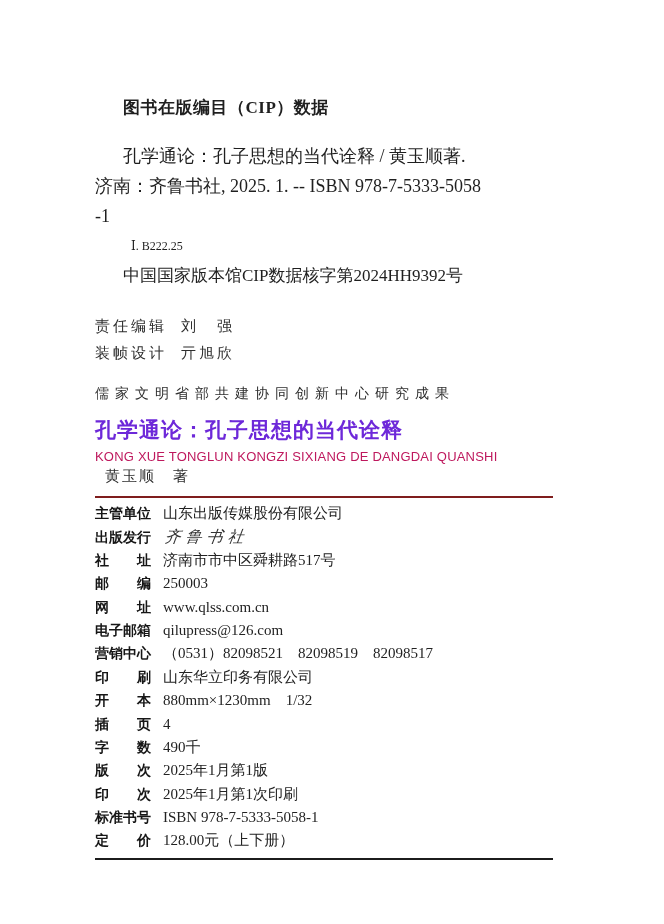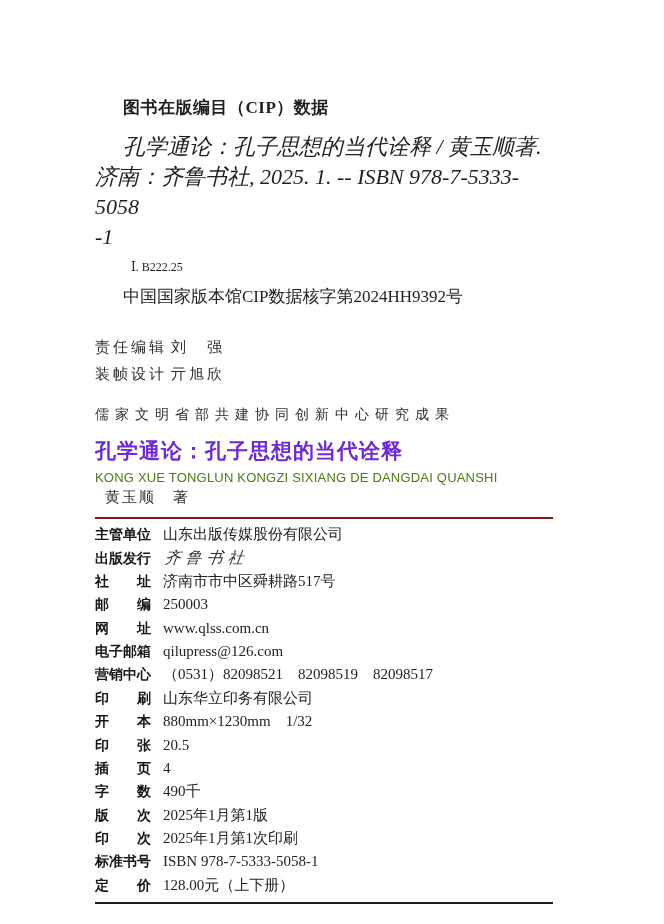--- a/index.html
+++ b/index.html
@@ -21,38 +21,37 @@
 
   
   .cip-heading {
     margin-left: 28px;
     font-size: 17px;
     font-weight: bold;
     line-height: 24px;
     letter-spacing: 0.5px;
   }
   .cip-body {
-    font-size: 22px;
+    font-size: 18px;
     line-height: 30px;
-    margin-top: 12px;
-    font-style: italic;
+    margin-top: 21px;
   }
   .cip-line.indent { text-indent: 28px; }
   .cip-class { text-indent: 36px; font-size: 12px; line-height: 30px; }
   .cip-record { text-indent: 28px; font-size: 17px; line-height: 30px; }
 
   
   .staff-block {
     margin-top: 22px;
     font-size: 15px;
     line-height: 27px;
     color: #2e2e2e;
   }
   .staff-role { letter-spacing: 3px; }
-  .staff-name { margin-left: 4px; letter-spacing: 3px; }
+  .staff-name { margin-left: 14px; letter-spacing: 3px; }
 
   
   .series-note {
     margin-top: 17px;
     font-size: 14px;
     letter-spacing: 6px;
     line-height: 20px;
     color: #2e2e2e;
   }
 
@@ -65,21 +64,21 @@
     letter-spacing: 1px;
     line-height: 28px;
     color: #6d28d9;
   }
   .book-pinyin {
     margin-top: 4px;
     font-family: "Liberation Sans", "DejaVu Sans", sans-serif;
     font-size: 13px;
     letter-spacing: 0.2px;
     line-height: 17px;
-    color: #4d7c0f;
+    color: #be185d;
   }
   .book-author {
     margin-left: 10px;
     font-size: 15px;
     letter-spacing: 2px;
     line-height: 22px;
     color: #2e2e2e;
   }
 
   
@@ -183,24 +182,20 @@
       </div>
       <div class="pub-row">
         <span class="pub-label">印　　刷</span>
         <span class="pub-value">山东华立印务有限公司</span>
       </div>
       <div class="pub-row">
         <span class="pub-label">开　　本</span>
         <span class="pub-value">880mm×1230mm　1/32</span>
       </div>
       <div class="pub-row">
-        <span class="pub-label">印　　张</span>
-        <span class="pub-value">20.5</span>
-      </div>
-      <div class="pub-row">
         <span class="pub-label">插　　页</span>
         <span class="pub-value">4</span>
       </div>
       <div class="pub-row">
         <span class="pub-label">字　　数</span>
         <span class="pub-value">490千</span>
       </div>
       <div class="pub-row">
         <span class="pub-label">版　　次</span>
         <span class="pub-value">2025年1月第1版</span>

